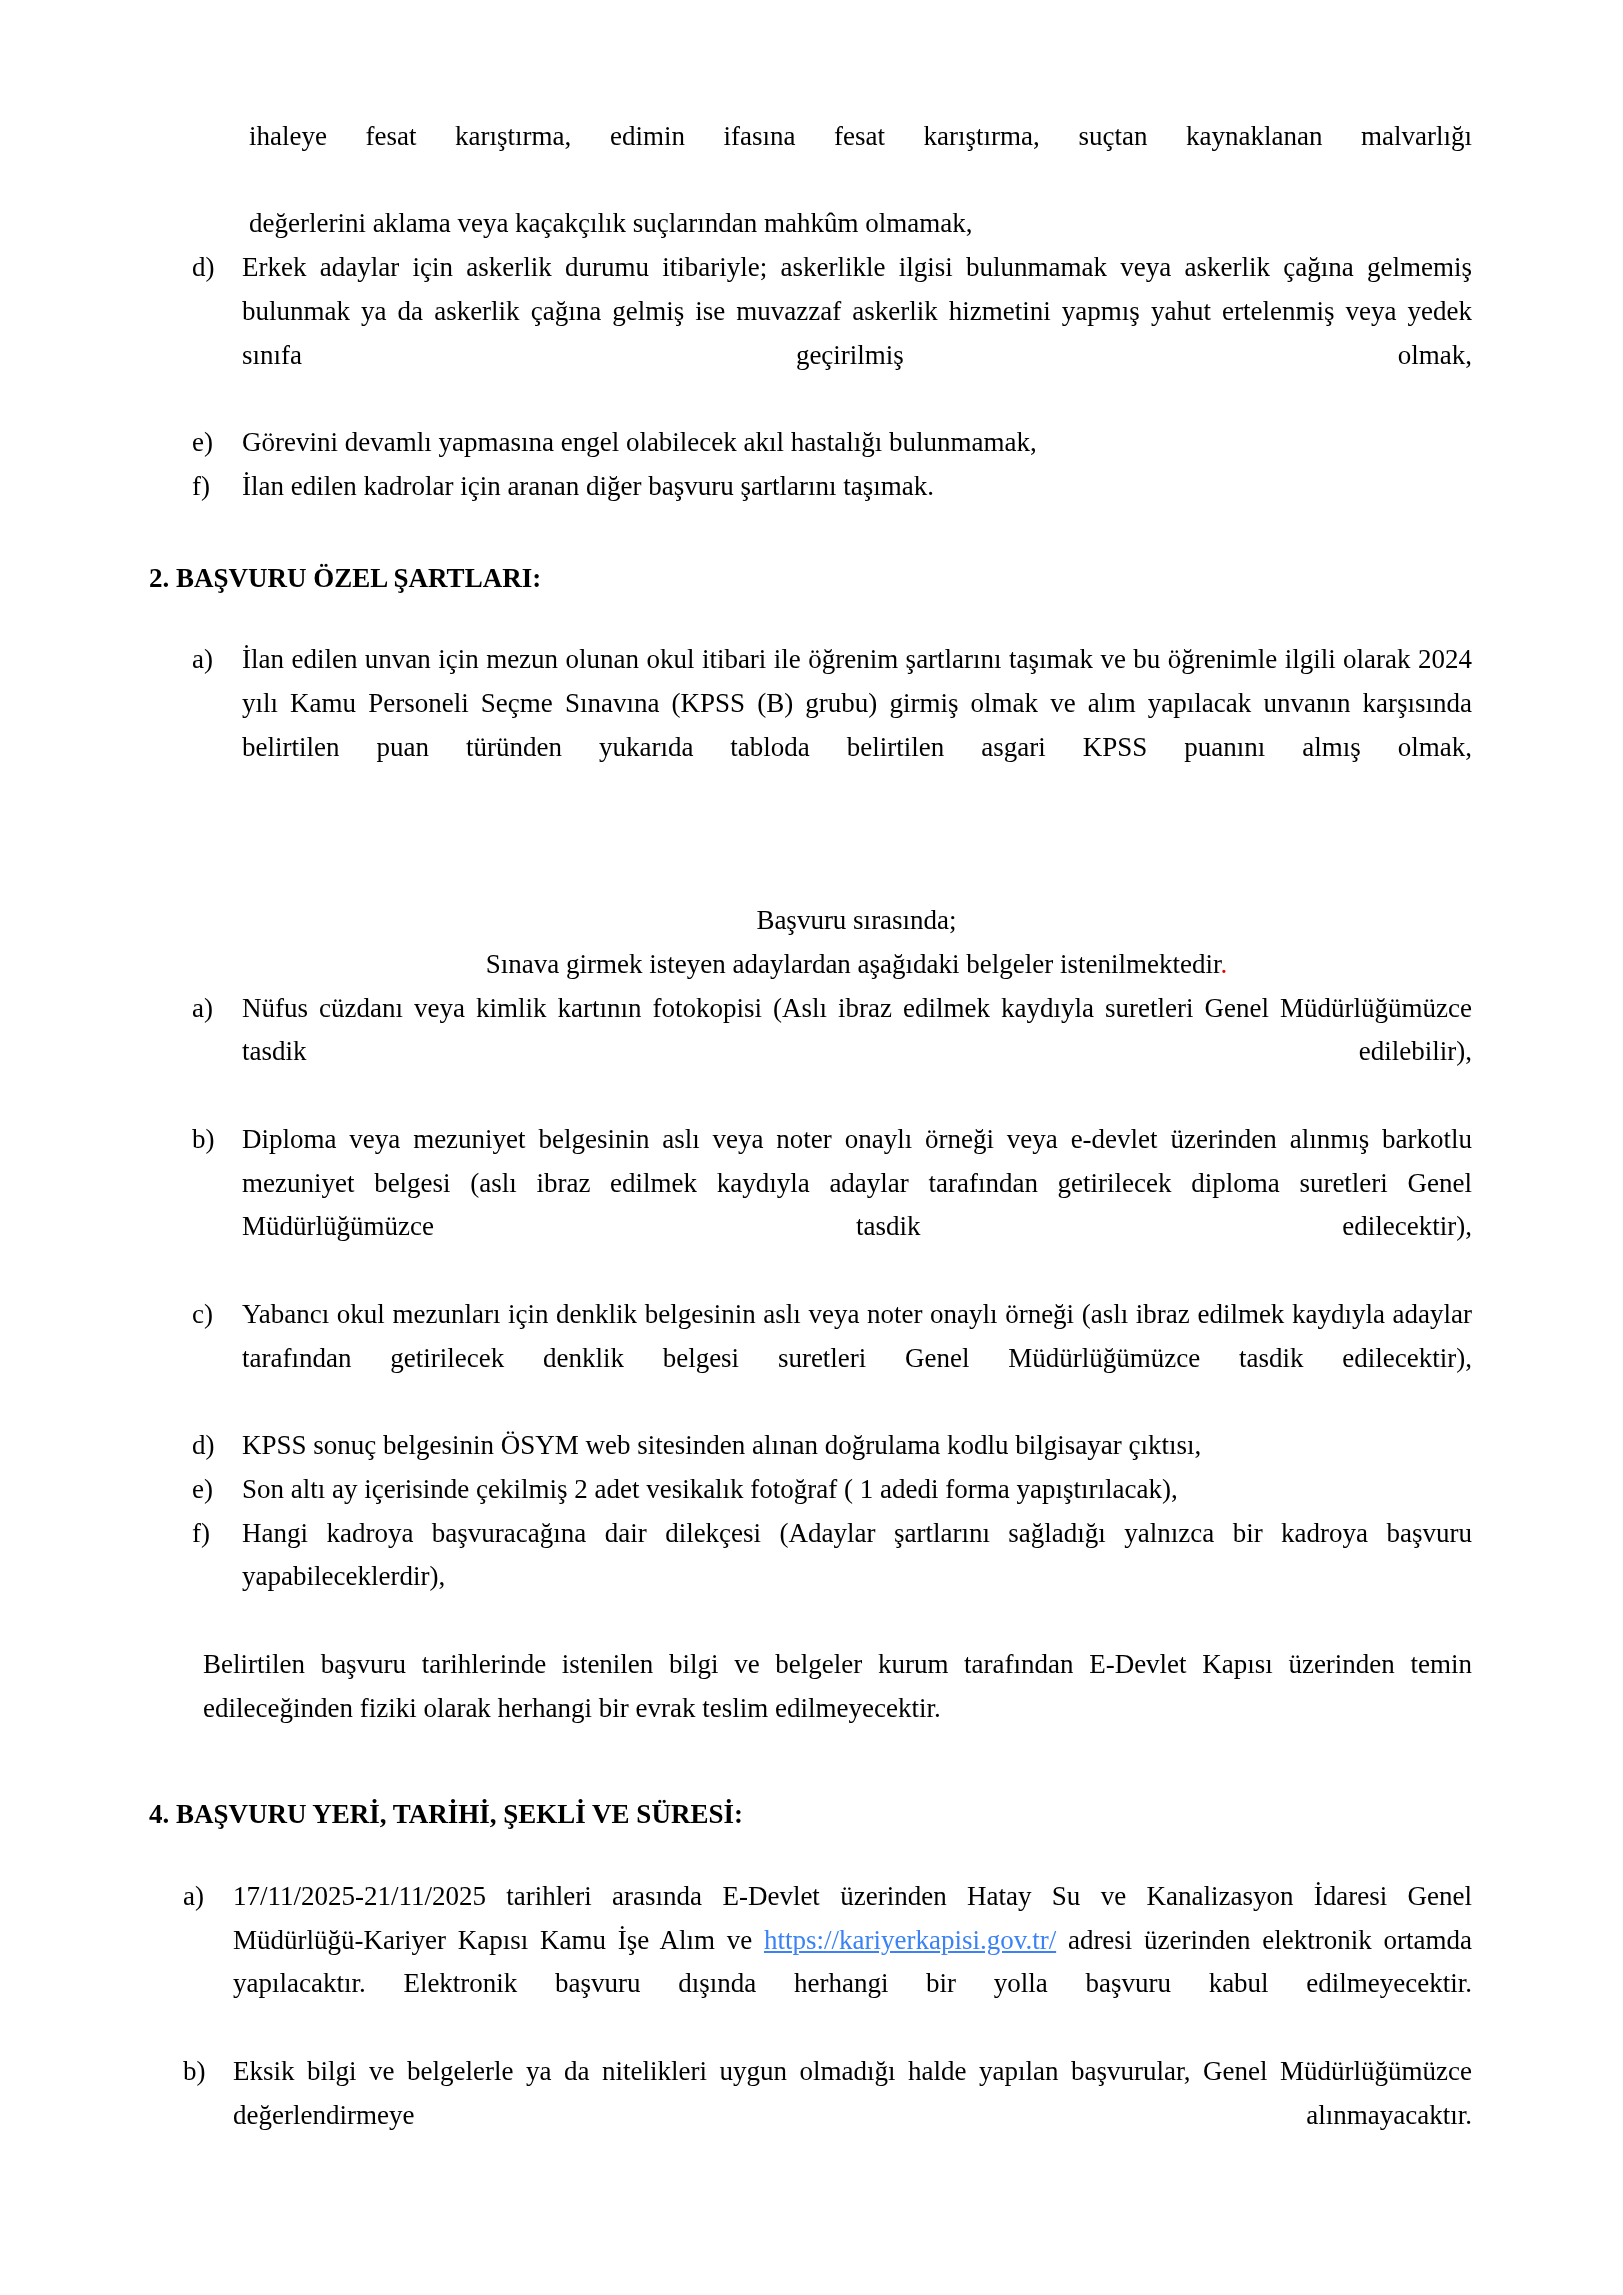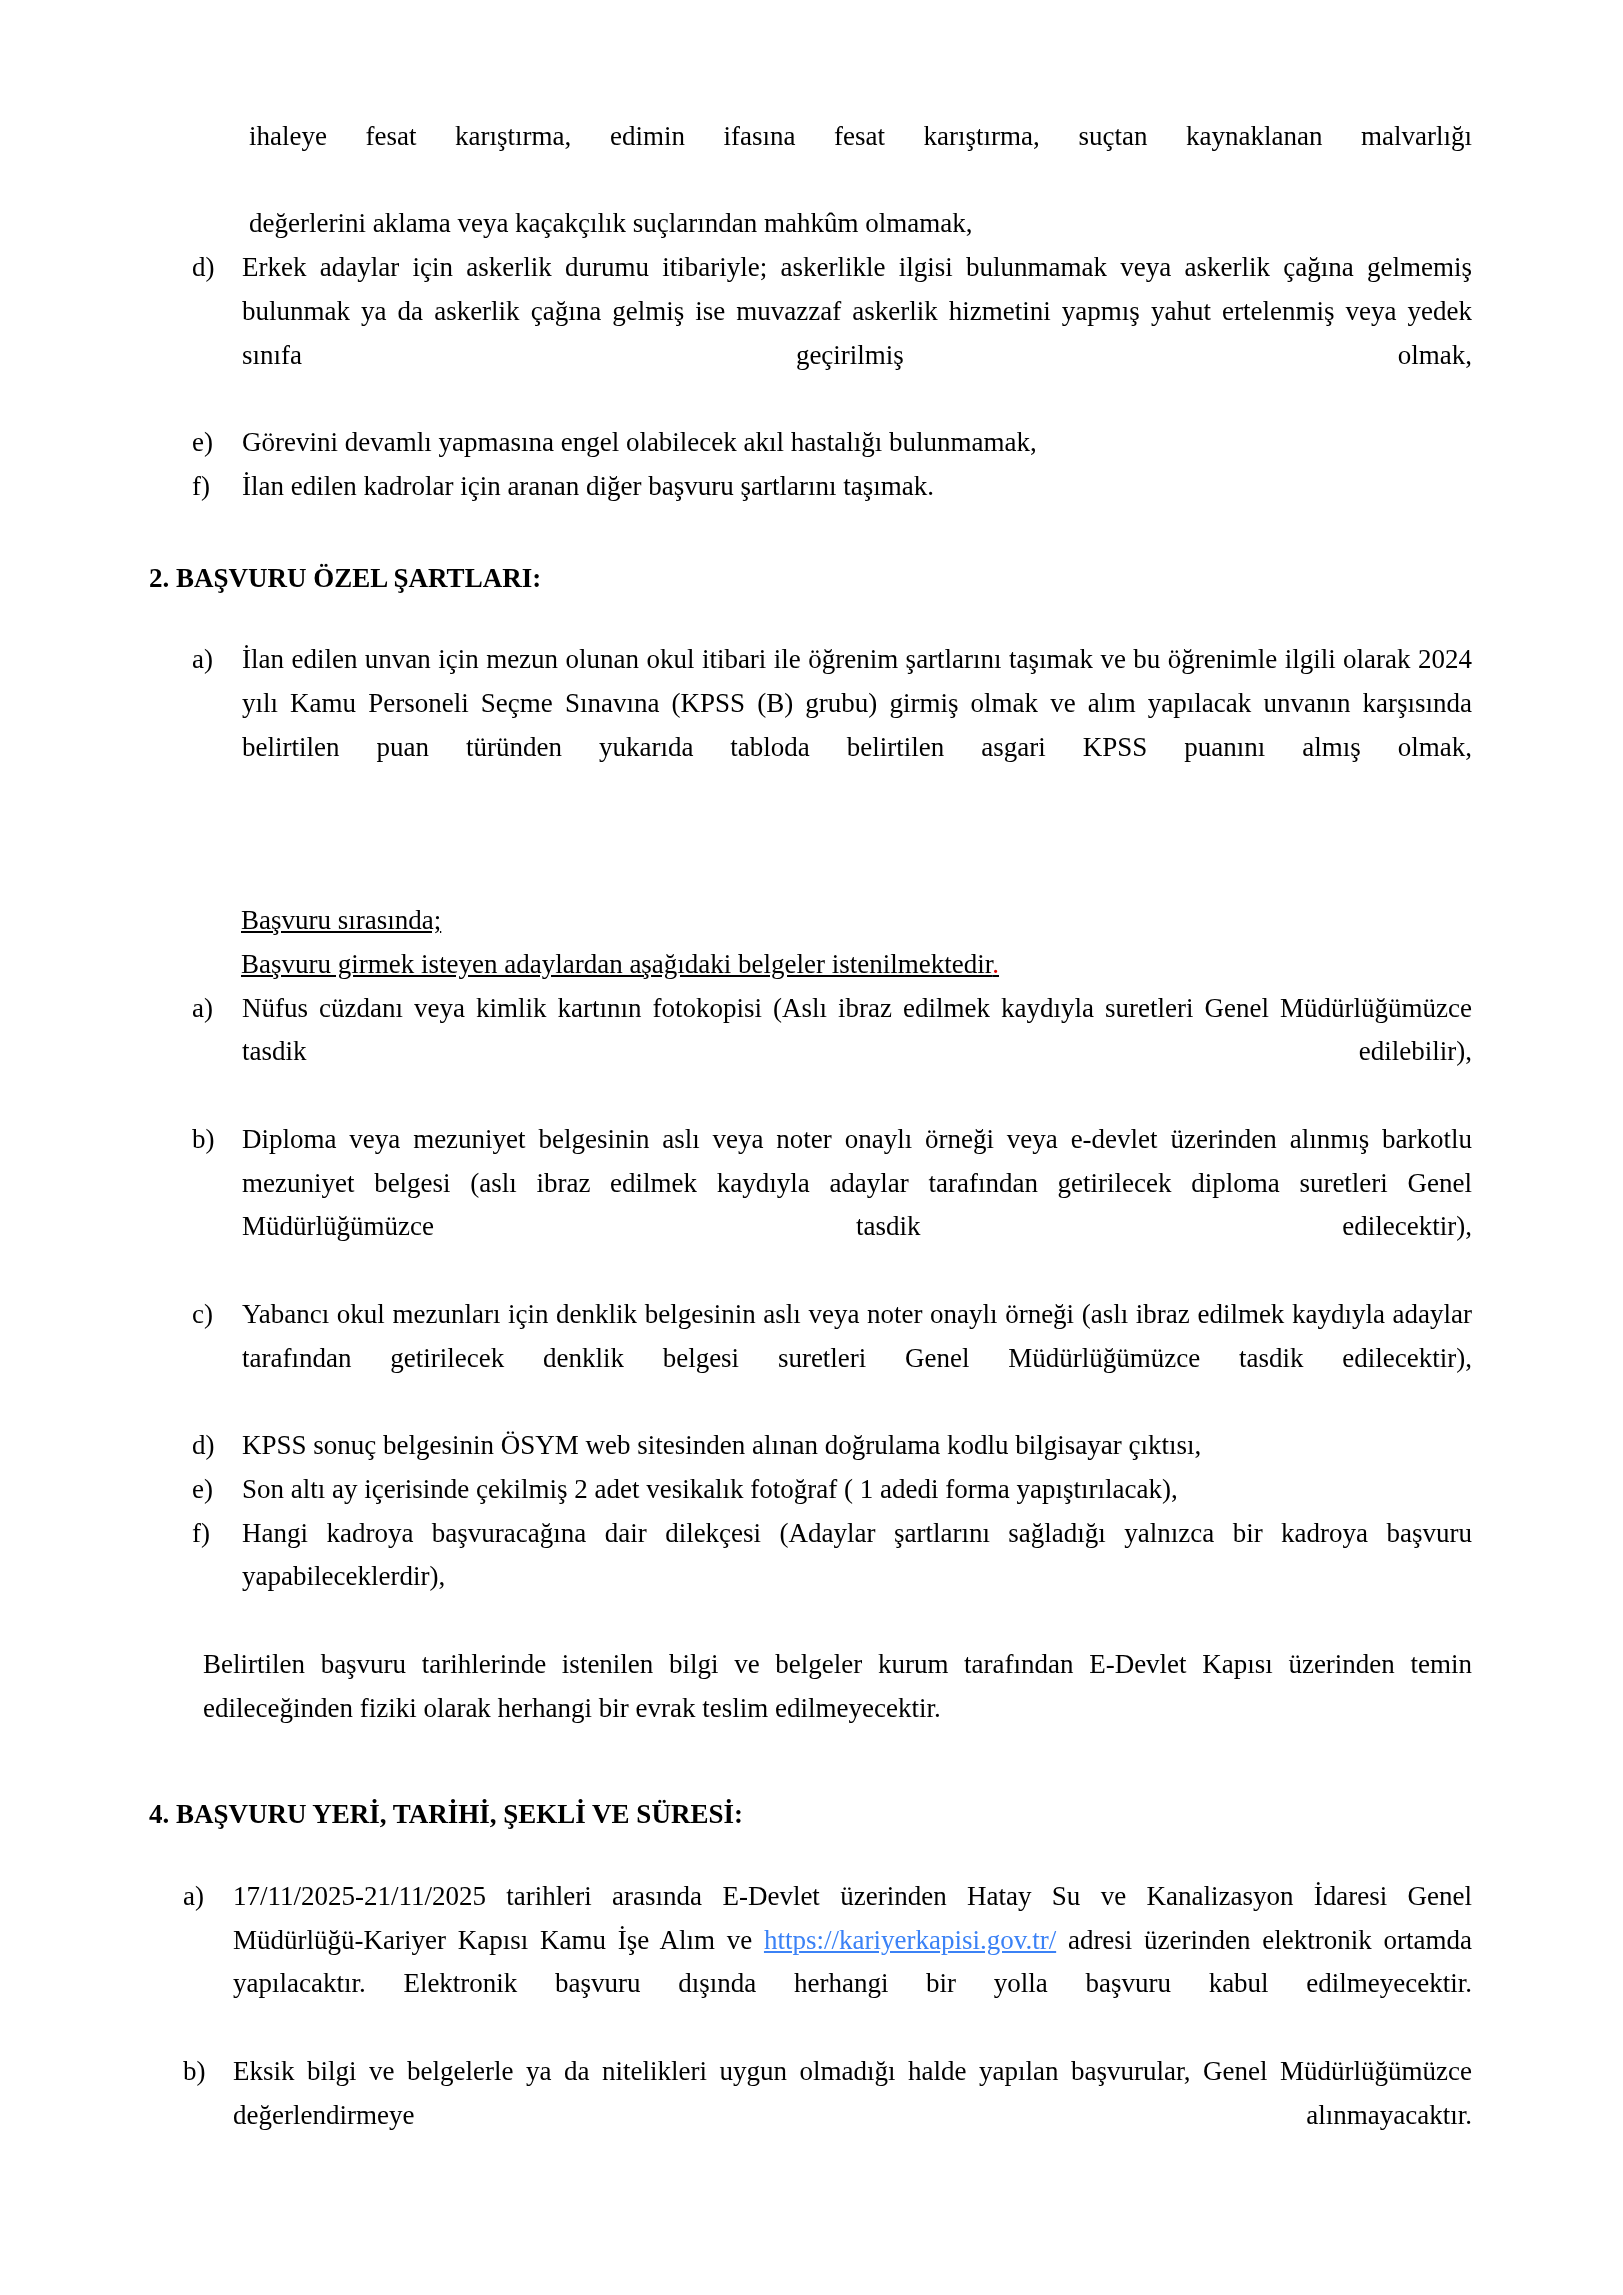--- a/index.html
+++ b/index.html
@@ -78,22 +78,21 @@
     display: inline-block;
     width: 100%;
   }
   .cont.last::after { display: none; }
 
   
   .indent {
     margin-left: 92px;
     font-size: 27px;
     line-height: 1.62;
-    text-align: left;
-    text-decoration: underline;
+    text-align: center;
   }
 
   
   .hang-cont {
     margin-left: 100px;
     font-size: 27px;
     line-height: 1.62;
     text-align: justify;
     text-justify: inter-word;
   }
@@ -150,21 +149,21 @@
         <span class="body">İlan edilen unvan için mezun olunan okul itibari ile öğrenim şartlarını taşımak ve bu öğrenimle ilgili olarak 2024 yılı Kamu Personeli Seçme Sınavına (KPSS (B) grubu) girmiş olmak ve alım yapılacak unvanın karşısında belirtilen puan türünden yukarıda tabloda belirtilen asgari KPSS puanını almış olmak,</span>
       </li>
     </ul>
 
     <div class="sp-l"></div>
 
 
     <div class="sp-m"></div>
 
     <div class="indent">Başvuru sırasında;</div>
-    <div class="indent"><span>Başvuru girmek isteyen adaylardan aşağıdaki belgeler istenilmektedir</span><span class="red-dot">.</span></div>
+    <div class="indent"><span>Sınava girmek isteyen adaylardan aşağıdaki belgeler istenilmektedir</span><span class="red-dot">.</span></div>
 
     <ul class="list lvl-a">
       <li class="li">
         <span class="marker">a)</span>
         <span class="body">Nüfus cüzdanı veya kimlik kartının fotokopisi (Aslı ibraz edilmek kaydıyla suretleri Genel Müdürlüğümüzce tasdik edilebilir),</span>
       </li>
       <li class="li">
         <span class="marker">b)</span>
         <span class="body">Diploma veya mezuniyet belgesinin aslı veya noter onaylı örneği veya e-devlet üzerinden alınmış barkotlu mezuniyet belgesi (aslı ibraz edilmek kaydıyla adaylar tarafından getirilecek diploma suretleri Genel Müdürlüğümüzce tasdik edilecektir),</span>
       </li>

